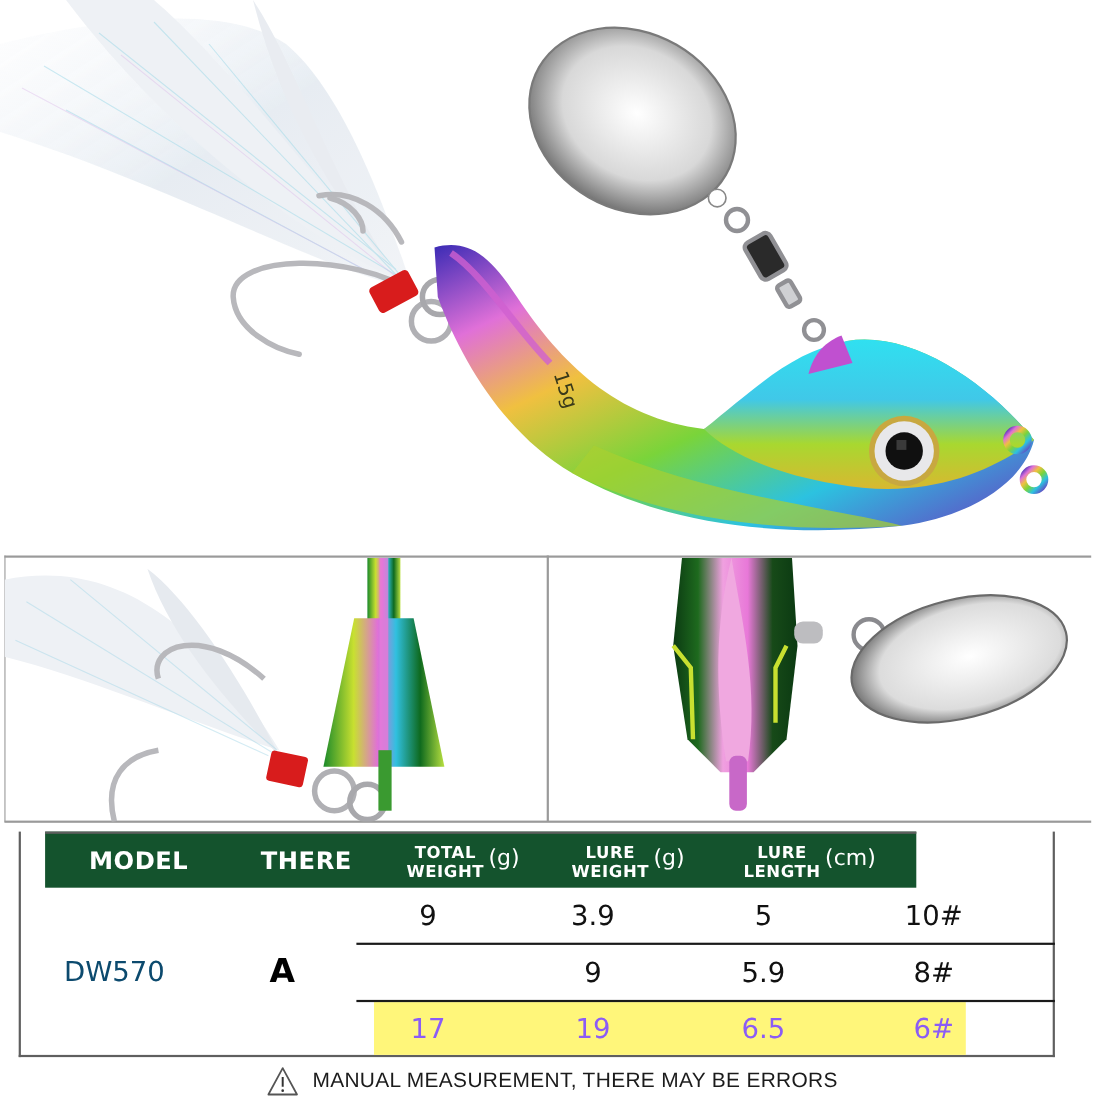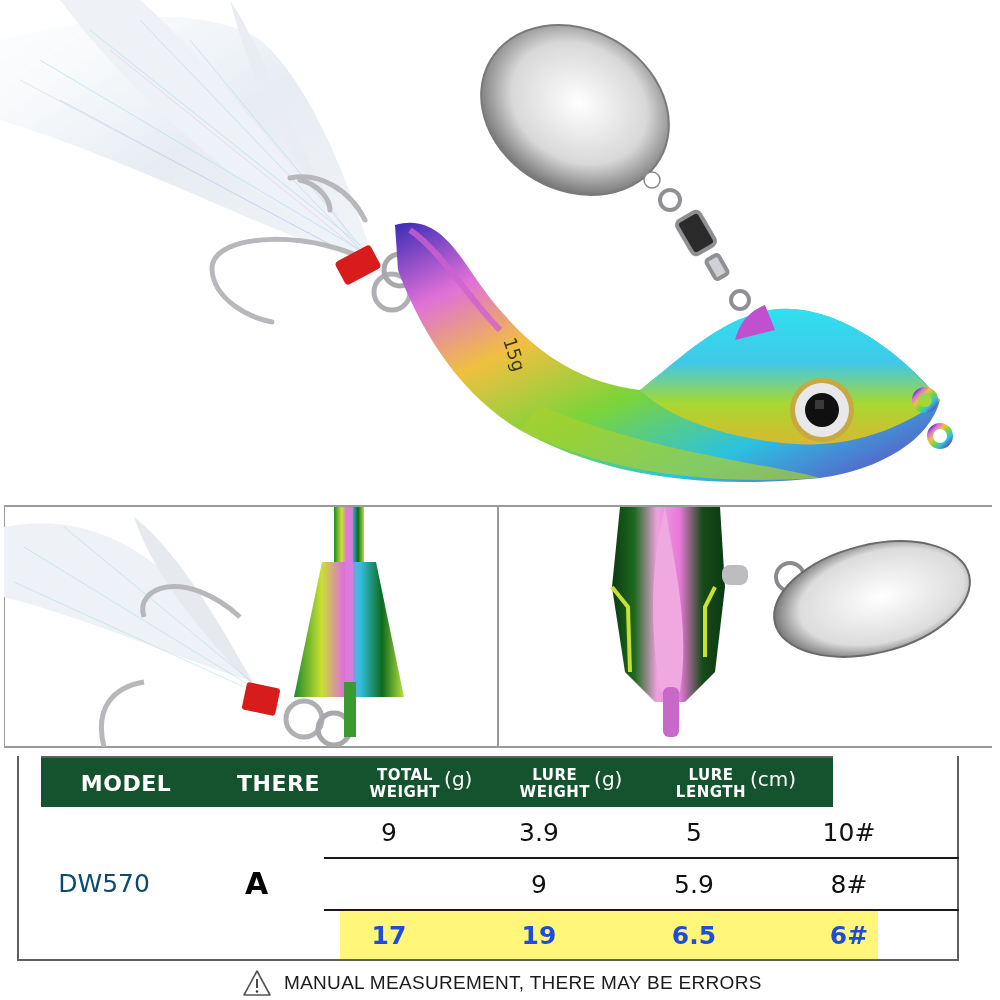--- a/index.html
+++ b/index.html
@@ -33,21 +33,21 @@
     .th-big { font-size: 22px; letter-spacing: 0.5px; }
     .th-stack { display: flex; flex-direction: column; align-items: center; line-height: 17px; font-size: 15px; letter-spacing: 0.5px; }
     .th-unit { font-weight: normal; font-size: 20px; margin-left: 4px; margin-top: -10px; }
 
     .cell {
       position: absolute; display: flex; align-items: center; justify-content: center;
       font-family: "DejaVu Sans", sans-serif; font-size: 25px; color: #111;
     }
     .row-line { position: absolute; height: 2px; background: #1a1a1a; }
     .highlight { position: absolute; background: #fff67a; }
-    .cell.hl { color: #1d4ed8; font-weight: bold; }
+    .cell.hl { color: #8b5cf6; }
 
     .model-cell { font-size: 25px; color: #0c4a6e; }
     .color-cell { font-size: 30px; font-weight: bold; color: #000; }
 
     
     .footnote {
       position: absolute; left: 242px; top: 968px; height: 30px;
       display: flex; align-items: center; gap: 12px;
       font-family: "Liberation Sans", sans-serif; font-size: 19px; color: #1b1b1b; letter-spacing: 0.3px;
     }

